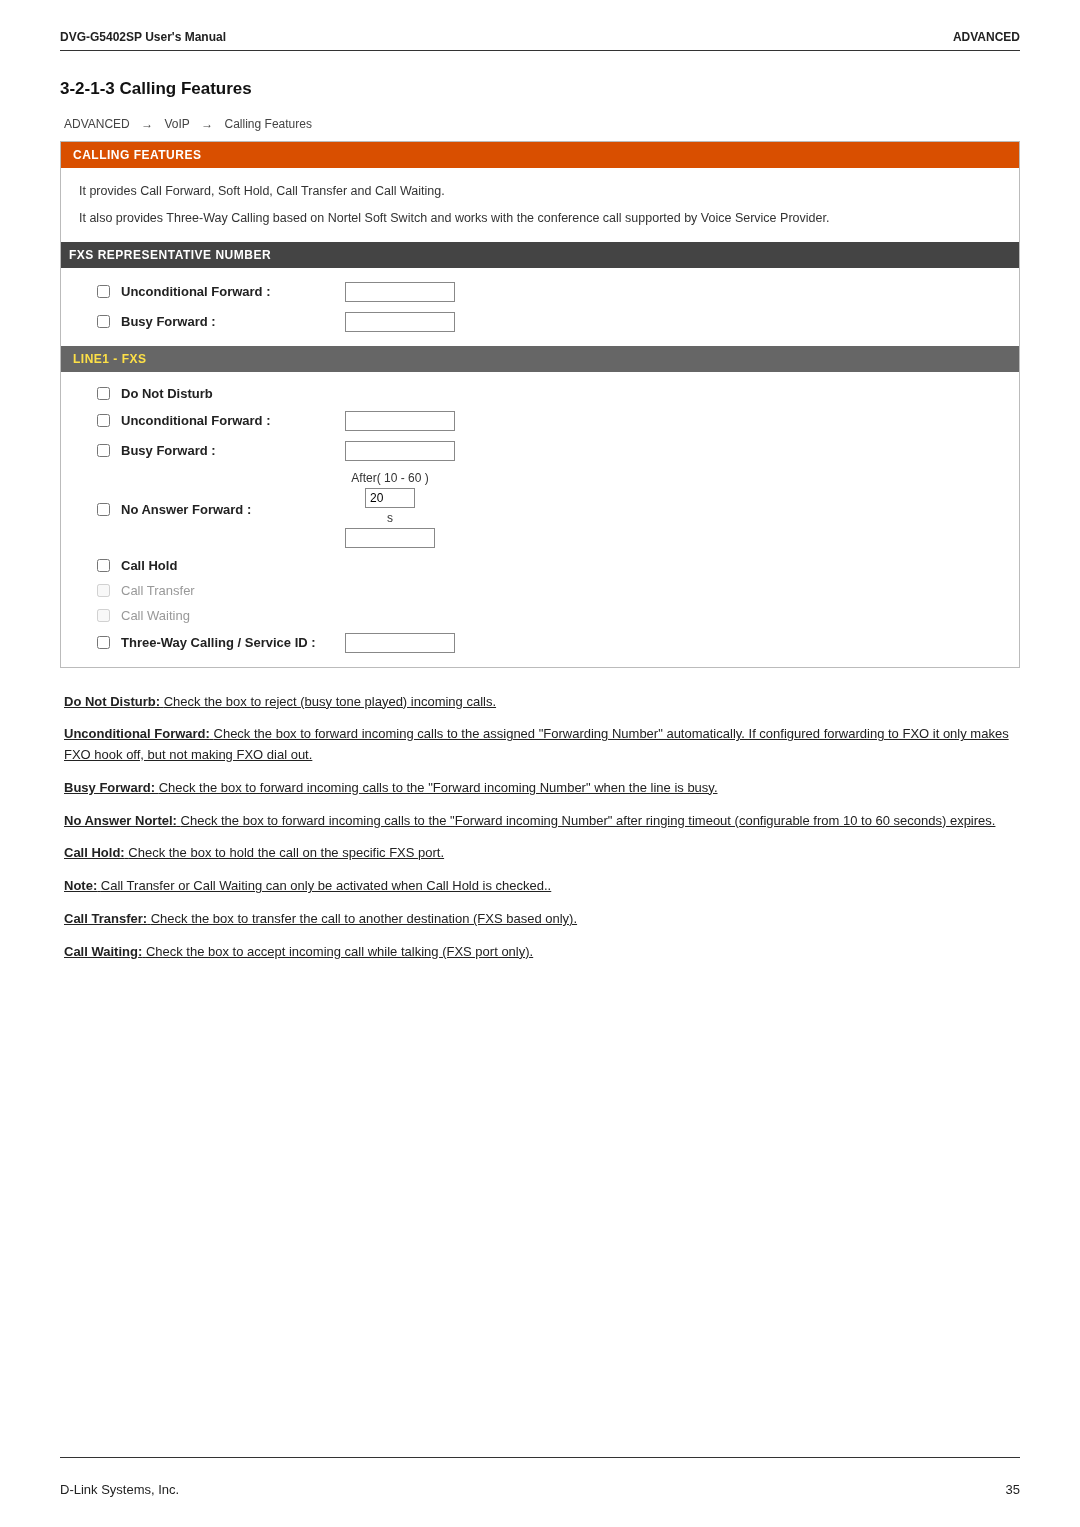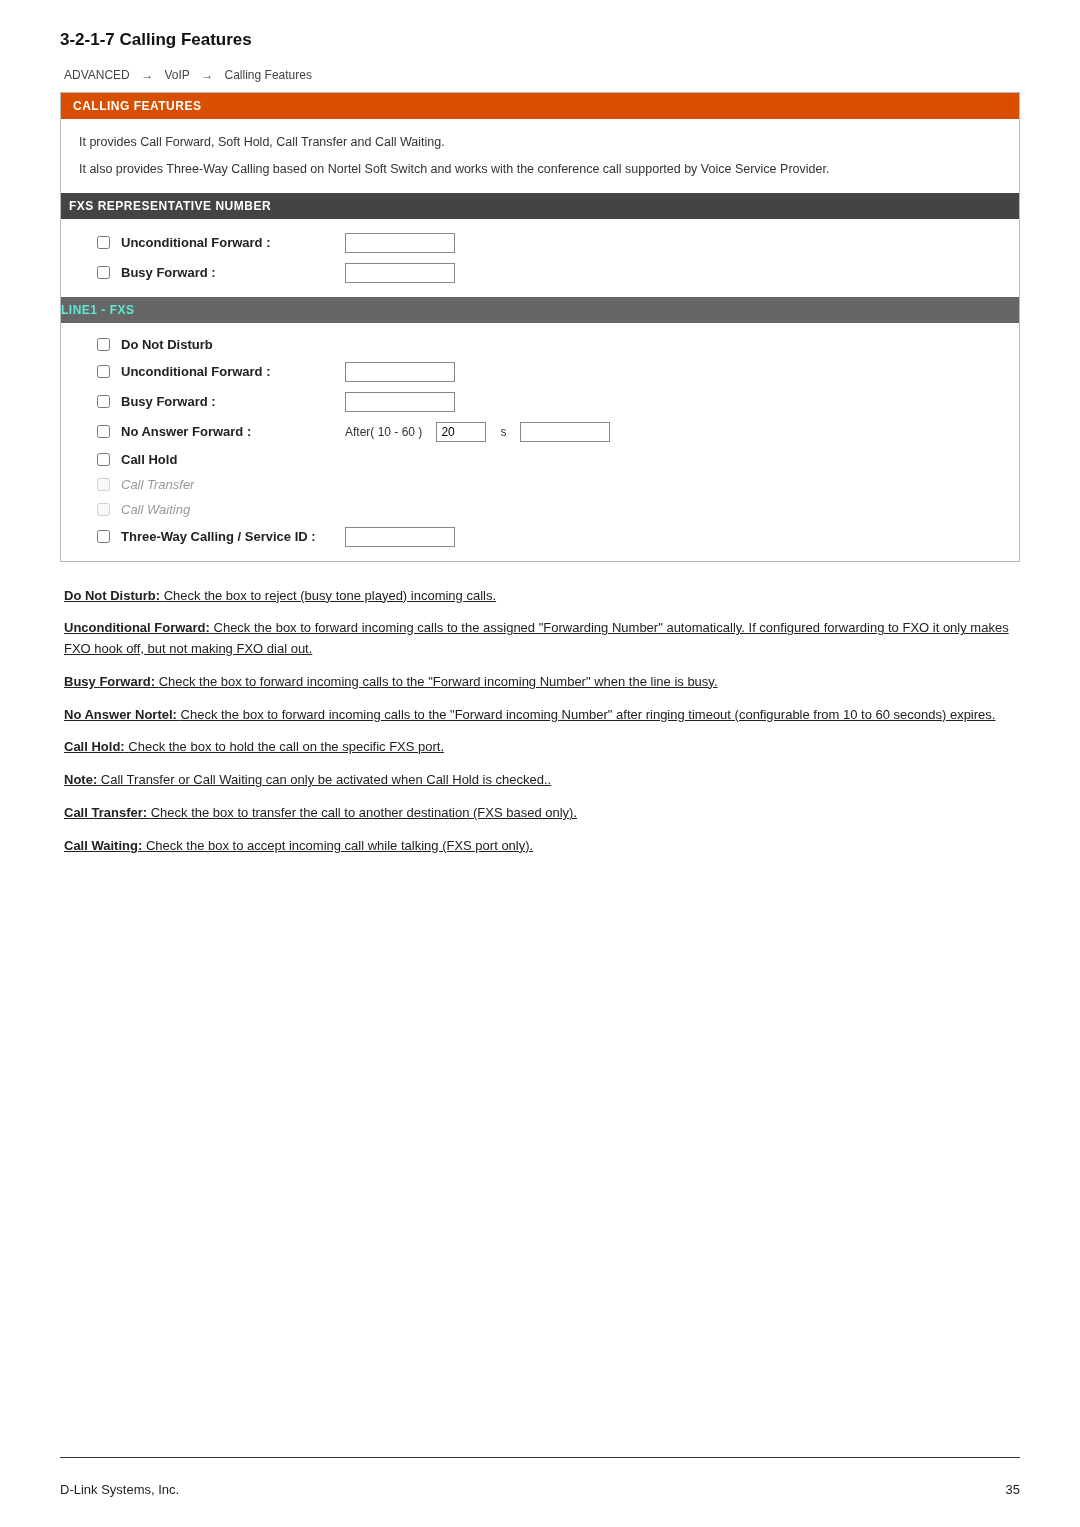--- a/index.html
+++ b/index.html
@@ -63,25 +63,25 @@
       background: #444;
       color: #fff;
       font-size: 12px;
       font-weight: bold;
       letter-spacing: 0.5px;
       padding: 6px 8px;
       text-transform: uppercase;
     }
     .panel-header-medium {
       background: #666;
-      color: #5eead4;
+      color: #fde047;
       font-size: 12px;
       font-weight: bold;
       letter-spacing: 0.5px;
-      padding: 6px 0;
+      padding: 6px 12px;
       text-transform: uppercase;
     }
     .panel-body {
       background: #fff;
       padding: 14px 18px;
     }
     .panel-body p {
       font-size: 12.5px;
       color: #333;
       margin-bottom: 8px;
@@ -114,26 +114,26 @@
     }
     .label-cell {
       width: 230px;
       font-size: 13px;
       font-weight: bold;
       color: #222;
       padding-left: 6px;
     }
     .label-cell.normal {
       font-weight: normal;
-      font-style: italic;
     }
     .input-cell {
       display: flex;
       align-items: center;
-      gap: 14px;
+      gap: 3px;
+      flex-direction: column;
     }
     .text-input {
       width: 110px;
       height: 20px;
       border: 1px solid #888;
       font-size: 12px;
       padding: 1px 4px;
       background: #fff;
     }
     .text-input-small {
@@ -185,22 +185,26 @@
     .outer-panel {
       border: 1px solid #bbb;
       margin-bottom: 24px;
     }
   </style>
 </head>
 <body>
 
 <div class="page">
 
-
-  <div class="section-title">3-2-1-7 Calling Features</div>
+  <div class="header-bar">
+    <span class="header-left">DVG-G5402SP User's Manual</span>
+    <span class="header-right">ADVANCED</span>
+  </div>
+
+  <div class="section-title">3-2-1-3 Calling Features</div>
 
   <div class="breadcrumb">
     <span>ADVANCED</span>
     <span> → </span>
     <span>VoIP</span>
     <span> → </span>
     <span>Calling Features</span>
   </div>
 
   <div class="outer-panel">

